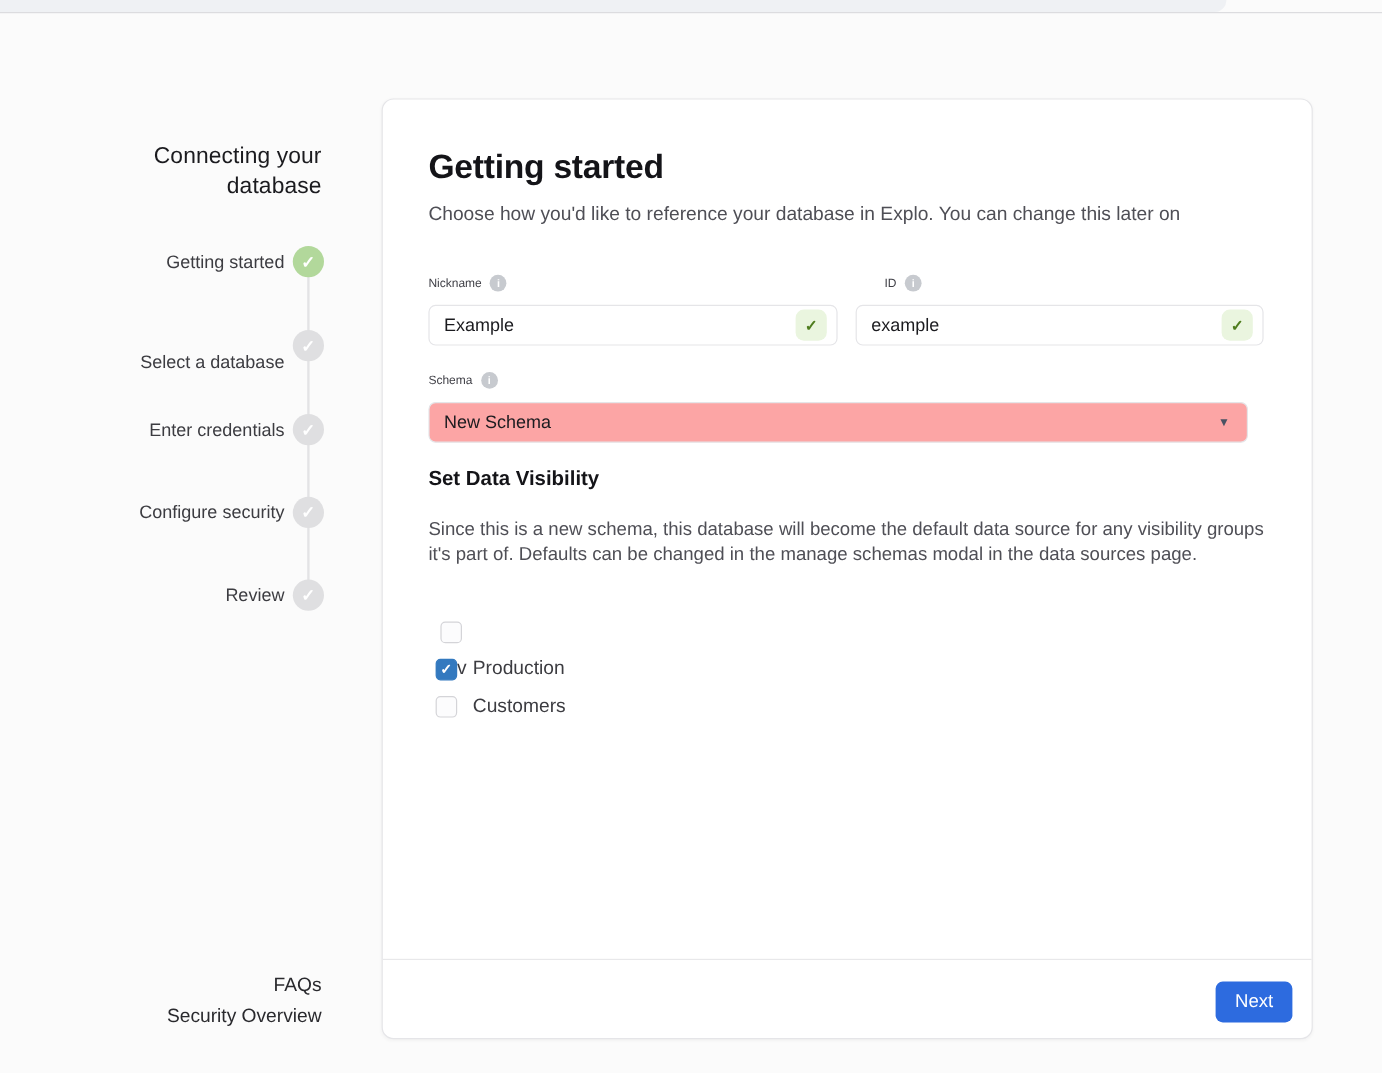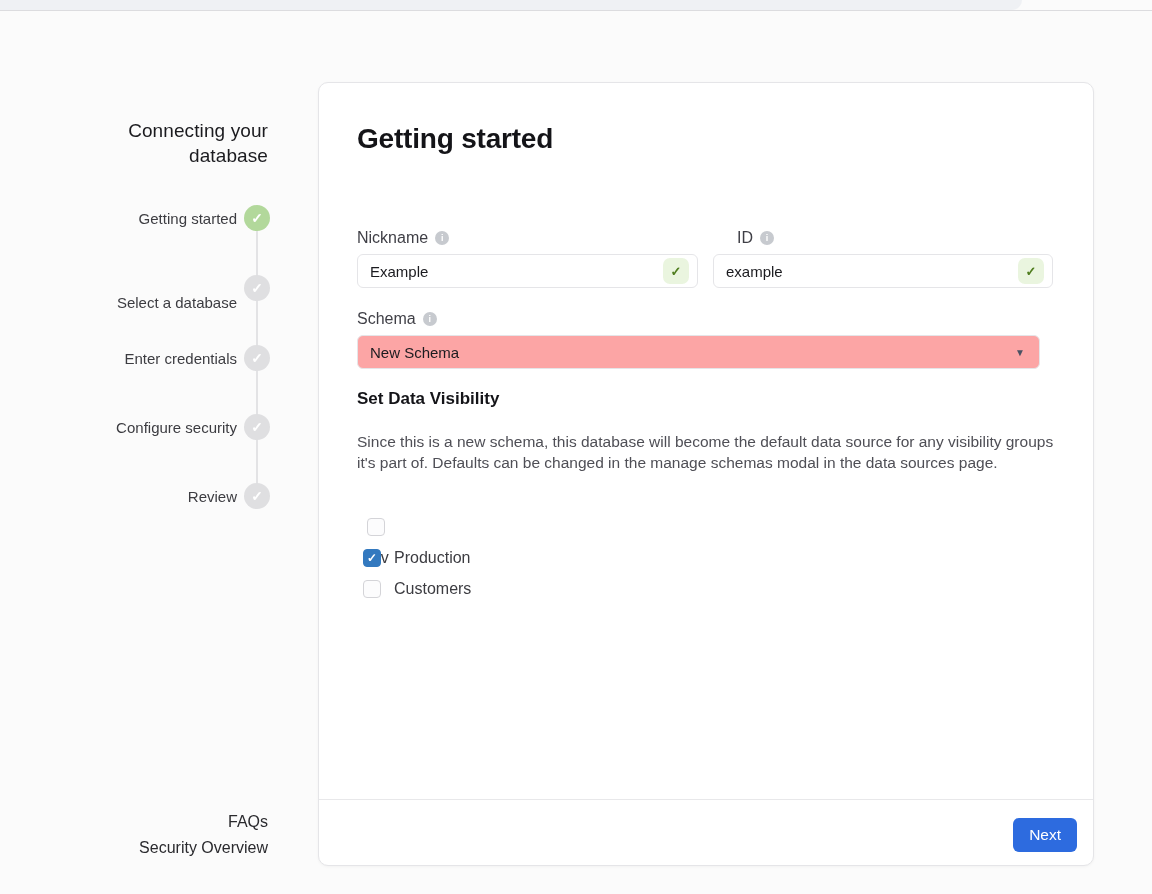--- a/index.html
+++ b/index.html
@@ -27,21 +27,21 @@
 
   
   .card { position:absolute; left:318px; top:82px; width:776px; height:784px;
     background:#FFFFFF; border:1px solid #E5E5E8; border-radius:10px;
     box-shadow:0 1px 3px rgba(0,0,0,0.04); }
   .card-title { position:absolute; left:38px; top:40px; font-size:28px; font-weight:600;
     color:#141418; letter-spacing:-.2px; }
   .card-subtitle { position:absolute; left:38px; top:87px; width:700px; font-size:16px; color:#4F4F56; }
 
   .field-label-row { position:absolute; display:flex; align-items:center; gap:7px; }
-  .field-label { font-size:16px; color:#3F3F46; }
+  .field-label { font-size:10px; color:#3F3F46; }
   .info-icon { width:14px; height:14px; border-radius:50%; background:#C7CACF; color:#FFFFFF;
     display:inline-flex; align-items:center; justify-content:center;
     font-size:9px; font-weight:700; font-style:normal; }
 
   .text-input { position:absolute; height:34px; border:1px solid #E5E5E8; border-radius:6px;
     background:#FFFFFF; font-family:"Liberation Sans", sans-serif;
     font-size:15px; color:#1B1B1F; padding:0 36px 0 12px; outline:none; }
   .valid-badge { position:absolute; width:26px; height:26px; border-radius:7px; background:#EAF5DF;
     display:flex; align-items:center; justify-content:center;
     color:#4F7D1E; font-size:13px; font-weight:700; }
@@ -106,20 +106,21 @@
         <span>✓</span>
       </div>
 
     <div class="sb-link" style="top:802px;">FAQs</div>
     <div class="sb-link" style="top:828px;">Security Overview</div>
   </div>
 
   <div class="card">
 
     <div class="card-title">Getting started</div>
+    <div class="card-subtitle">Choose how you'd like to reference your database in Explo. You can change this later on</div>
 
     <div class="field-label-row" style="left:38px; top:146px;">
       <span class="field-label">Nickname</span>
       <span class="info-icon">
           <span>i</span>
         </span>
     </div>
     <input class="text-input" style="left: 38px; top: 171px; width: 341px;" type="text" value="Example">
     <div class="valid-badge" style="left:344px; top:175px;">
       <span>✓</span>

